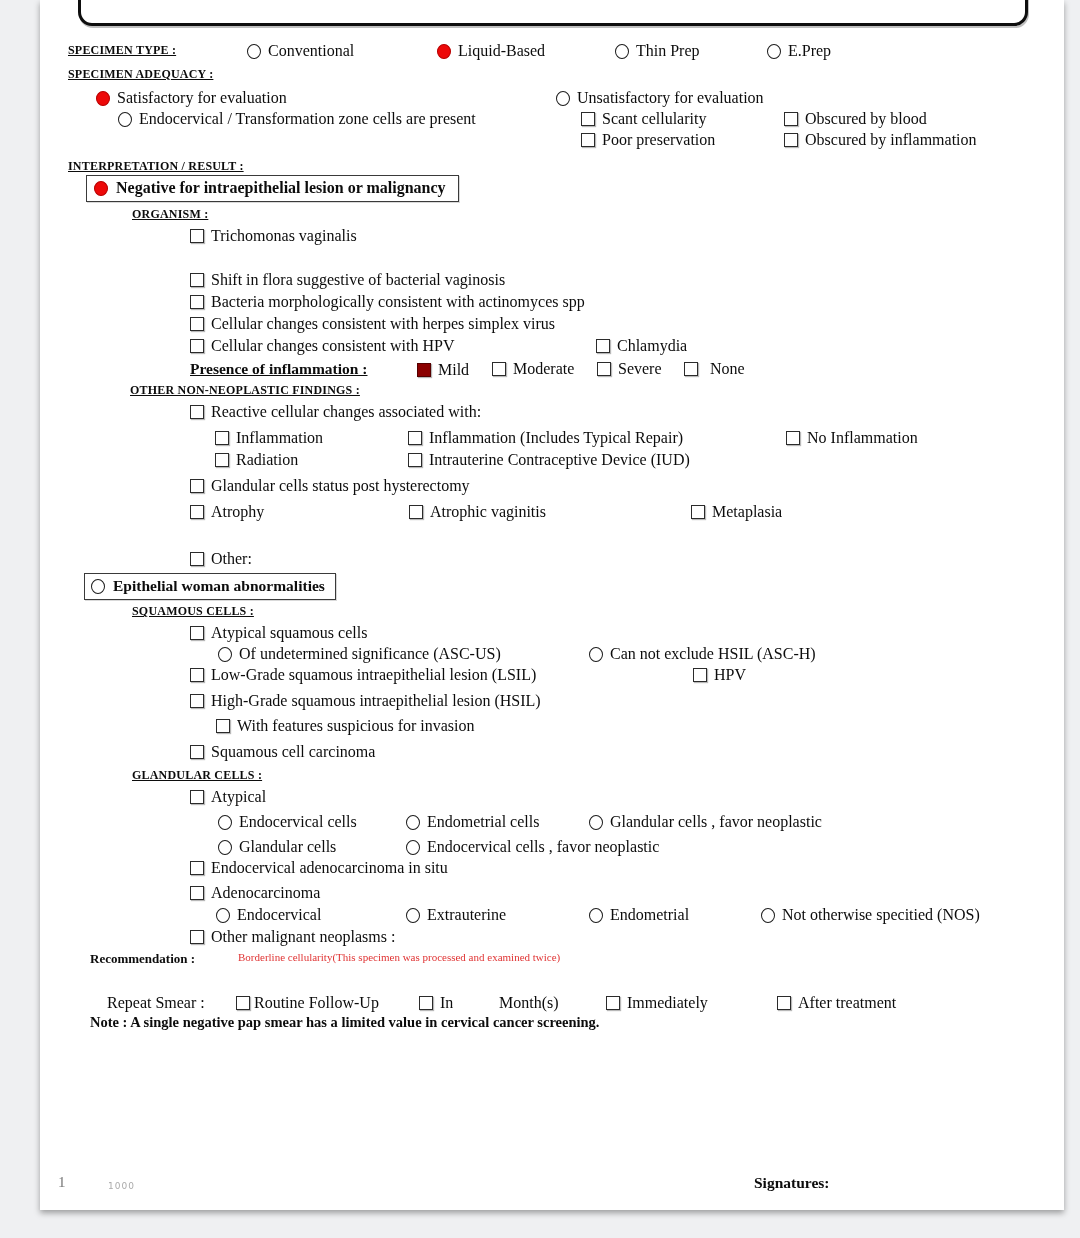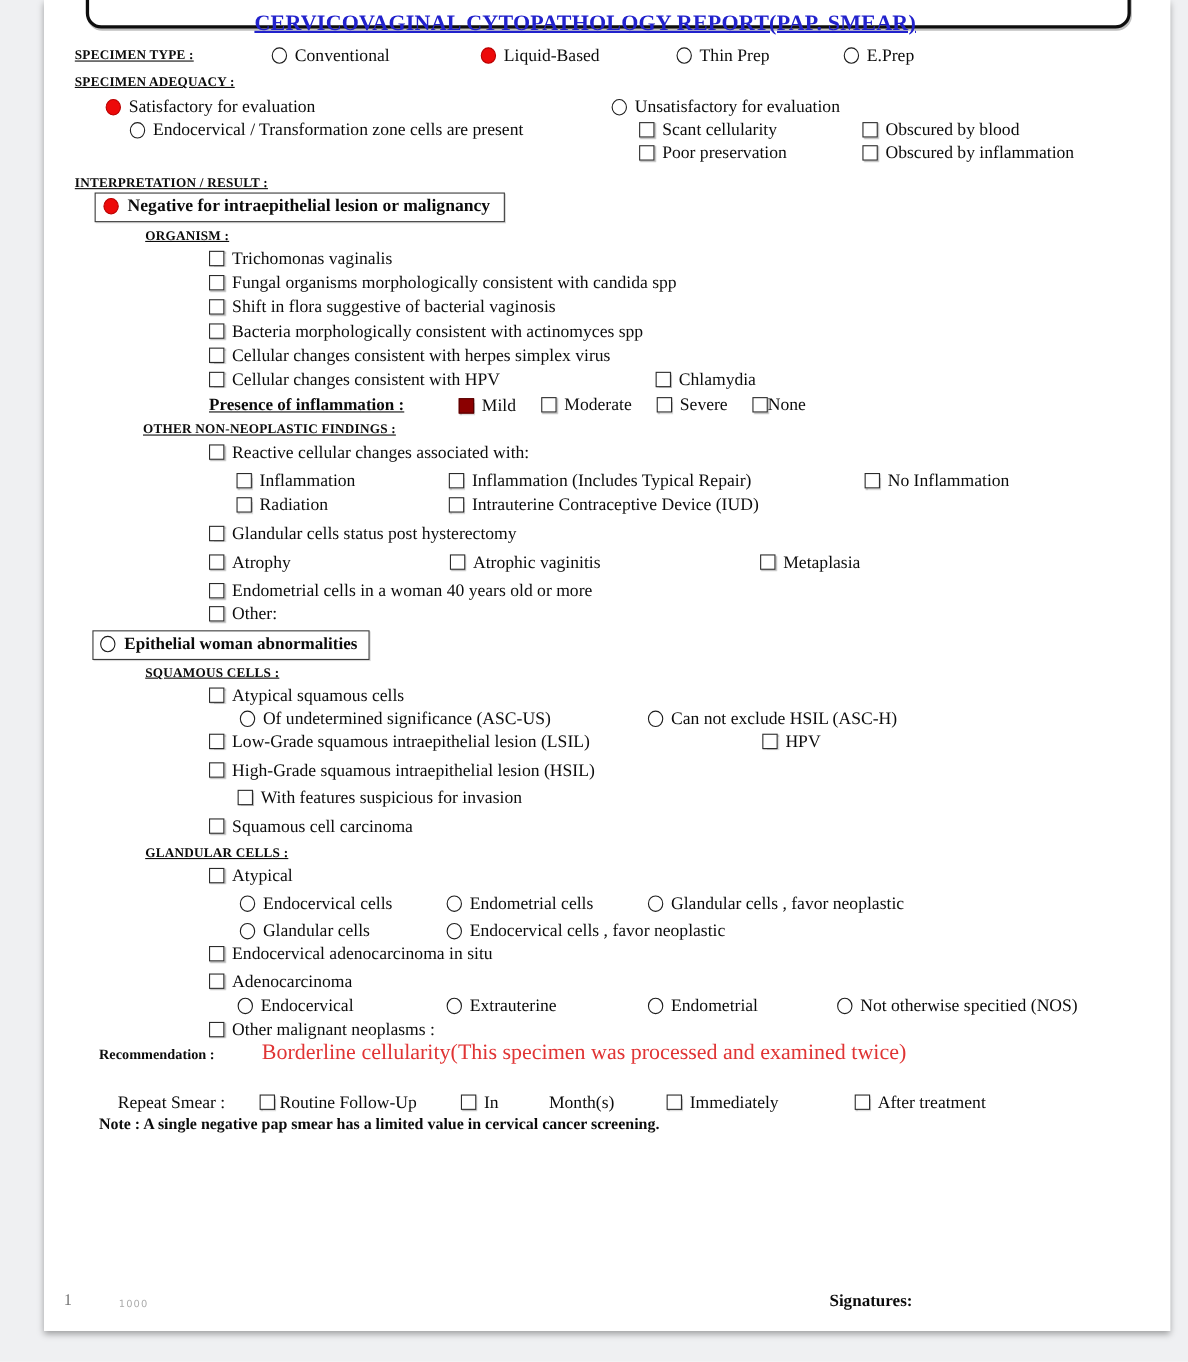--- a/index.html
+++ b/index.html
@@ -39,36 +39,35 @@
   }
   .cb.on{background:#8b0000;border-color:#550000;}
   .opt .t,.chk .t{margin-left:7px;}
   .bx{
     position:absolute;border:1.6px solid #3a3a3a;background:#fff;
     padding:2px 12px 3px 7px;white-space:nowrap;line-height:20px;
     box-shadow:1px 1px 0 rgba(0,0,0,.15);
   }
   .bx b{margin-left:8px;font-size:16px;}
   .reco-label{font-weight:bold;font-size:13px;}
-  .reco-value{color:#e03434;font-size:20px;}
+  .reco-value{color:#e03434;font-size:11px;}
   .note{font-weight:bold;font-size:14.5px;}
   .pgnum{color:#777;font-size:15px;}
   .doccode{color:#ababab;font-size:9px;font-family:"DejaVu Sans", sans-serif;letter-spacing:1px;}
   .sig{font-size:15.5px;font-weight:600;}
 </style>
 </head>
 <body>
 
 <div class="page">
 
   <div class="tbox">
     
   </div>
 
-  <div class="abs title">CERVICOVAGINAL CYTOPATHOLOGY REPORT(PAP. SMEAR)</div>
 
   <div class="abs hdr" style="left:28px;top:40px">SPECIMEN TYPE :</div>
   <span class="abs opt" style="left:207px;top:40px"><i class="rb"></i><span class="t">Conventional</span></span>
   <span class="abs opt" style="left:397px;top:40px"><i class="rb on"></i><span class="t">Liquid-Based</span></span>
   <span class="abs opt" style="left:575px;top:40px"><i class="rb"></i><span class="t">Thin Prep</span></span>
   <span class="abs opt" style="left:727px;top:40px"><i class="rb"></i><span class="t">E.Prep</span></span>
 
   <div class="abs hdr" style="left:28px;top:64px">SPECIMEN ADEQUACY :</div>
   <span class="abs opt" style="left:56px;top:87px"><i class="rb on"></i><span class="t">Satisfactory for evaluation</span></span>
   <span class="abs opt" style="left:516px;top:87px"><i class="rb"></i><span class="t">Unsatisfactory for evaluation</span></span>
@@ -76,45 +75,43 @@
   <span class="abs chk" style="left:541px;top:108px"><i class="cb"></i><span class="t">Scant cellularity</span></span>
   <span class="abs chk" style="left:744px;top:108px"><i class="cb"></i><span class="t">Obscured by blood</span></span>
   <span class="abs chk" style="left:541px;top:129px"><i class="cb"></i><span class="t">Poor preservation</span></span>
   <span class="abs chk" style="left:744px;top:129px"><i class="cb"></i><span class="t">Obscured by inflammation</span></span>
 
   <div class="abs hdr" style="left:28px;top:156px">INTERPRETATION / RESULT :</div>
   <div class="bx" style="left:46px;top:175px"><i class="rb on"></i><b>Negative for intraepithelial lesion or malignancy</b></div>
 
   <div class="abs hdr" style="left:92px;top:204px">ORGANISM :</div>
   <span class="abs chk" style="left:150px;top:225px"><i class="cb"></i><span class="t">Trichomonas vaginalis</span></span>
-  <span class="abs chk" style="left:150px;top:247px"><i class="cb"></i><span class="t">Fungal organisms morphologically consistent with candida spp</span></span>
   <span class="abs chk" style="left:150px;top:269px"><i class="cb"></i><span class="t">Shift in flora suggestive of bacterial vaginosis</span></span>
   <span class="abs chk" style="left:150px;top:291px"><i class="cb"></i><span class="t">Bacteria morphologically consistent with actinomyces spp</span></span>
   <span class="abs chk" style="left:150px;top:313px"><i class="cb"></i><span class="t">Cellular changes consistent with herpes simplex virus</span></span>
   <span class="abs chk" style="left:150px;top:335px"><i class="cb"></i><span class="t">Cellular changes consistent with HPV</span></span>
   <span class="abs chk" style="left:556px;top:335px"><i class="cb"></i><span class="t">Chlamydia</span></span>
 
   <div class="abs subhdr" style="left:150px;top:358px">Presence of inflammation :</div>
   <span class="abs chk" style="left:377px;top:359px"><i class="cb on"></i><span class="t">Mild</span></span>
   <span class="abs chk" style="left:452px;top:358px"><i class="cb"></i><span class="t">Moderate</span></span>
   <span class="abs chk" style="left:557px;top:358px"><i class="cb"></i><span class="t">Severe</span></span>
-  <span class="abs chk" style="left:644px;top:358px"><i class="cb"></i><span class="t" style="margin-left:0">None</span></span>
+  <span class="abs chk" style="left:644px;top:358px"><i class="cb"></i><span class="t" style="margin-left:12px">None</span></span>
 
   <div class="abs hdr" style="left:90px;top:380px">OTHER NON-NEOPLASTIC FINDINGS :</div>
   <span class="abs chk" style="left:150px;top:401px"><i class="cb"></i><span class="t">Reactive cellular changes associated with:</span></span>
   <span class="abs chk" style="left:175px;top:427px"><i class="cb"></i><span class="t">Inflammation</span></span>
   <span class="abs chk" style="left:368px;top:427px"><i class="cb"></i><span class="t">Inflammation (Includes Typical Repair)</span></span>
   <span class="abs chk" style="left:746px;top:427px"><i class="cb"></i><span class="t">No Inflammation</span></span>
   <span class="abs chk" style="left:175px;top:449px"><i class="cb"></i><span class="t">Radiation</span></span>
   <span class="abs chk" style="left:150px;top:475px"><i class="cb"></i><span class="t">Glandular cells status post hysterectomy</span></span>
   <span class="abs chk" style="left:368px;top:449px"><i class="cb"></i><span class="t">Intrauterine Contraceptive Device (IUD)</span></span>
   <span class="abs chk" style="left:150px;top:501px"><i class="cb"></i><span class="t">Atrophy</span></span>
   <span class="abs chk" style="left:369px;top:501px"><i class="cb"></i><span class="t">Atrophic vaginitis</span></span>
   <span class="abs chk" style="left:651px;top:501px"><i class="cb"></i><span class="t">Metaplasia</span></span>
-  <span class="abs chk" style="left:150px;top:527px"><i class="cb"></i><span class="t">Endometrial cells in a woman 40 years old or more</span></span>
   <span class="abs chk" style="left:150px;top:548px"><i class="cb"></i><span class="t">Other:</span></span>
 
   <div class="bx" style="left:44px;top:573px;padding:2px 10px 3px 6px"><i class="rb"></i><b style="font-size:15.5px">Epithelial woman abnormalities</b></div>
 
   <div class="abs hdr" style="left:92px;top:601px">SQUAMOUS CELLS :</div>
   <span class="abs chk" style="left:150px;top:622px"><i class="cb"></i><span class="t">Atypical squamous cells</span></span>
   <span class="abs opt" style="left:178px;top:643px"><i class="rb"></i><span class="t">Of undetermined significance (ASC-US)</span></span>
   <span class="abs opt" style="left:549px;top:643px"><i class="rb"></i><span class="t">Can not exclude HSIL (ASC-H)</span></span>
   <span class="abs chk" style="left:150px;top:664px"><i class="cb"></i><span class="t">Low-Grade squamous intraepithelial lesion (LSIL)</span></span>
   <span class="abs chk" style="left:653px;top:664px"><i class="cb"></i><span class="t">HPV</span></span>

